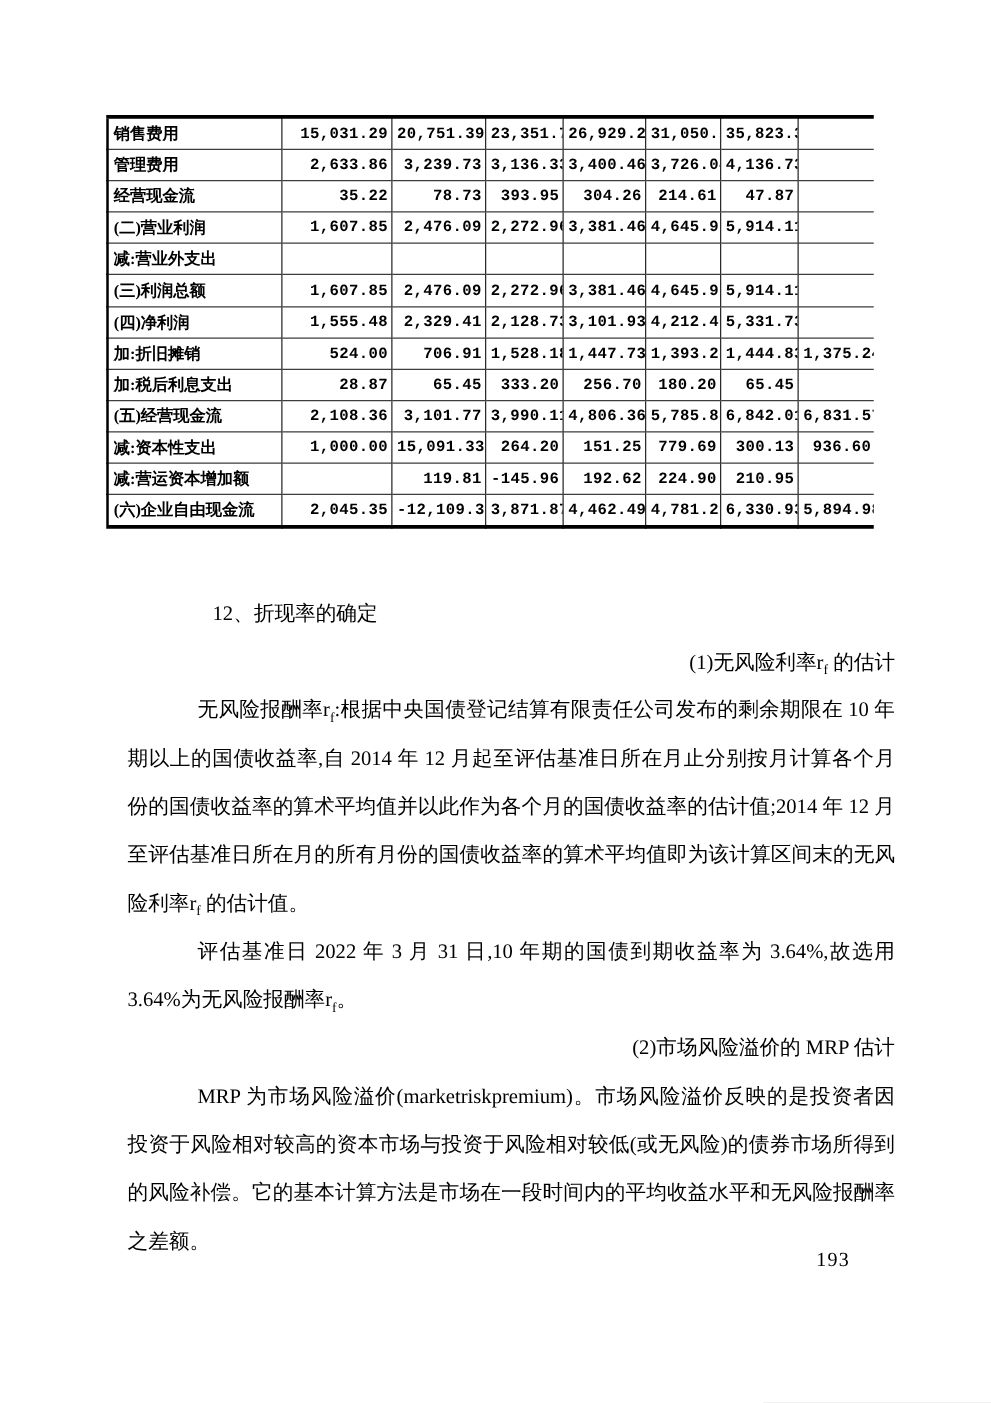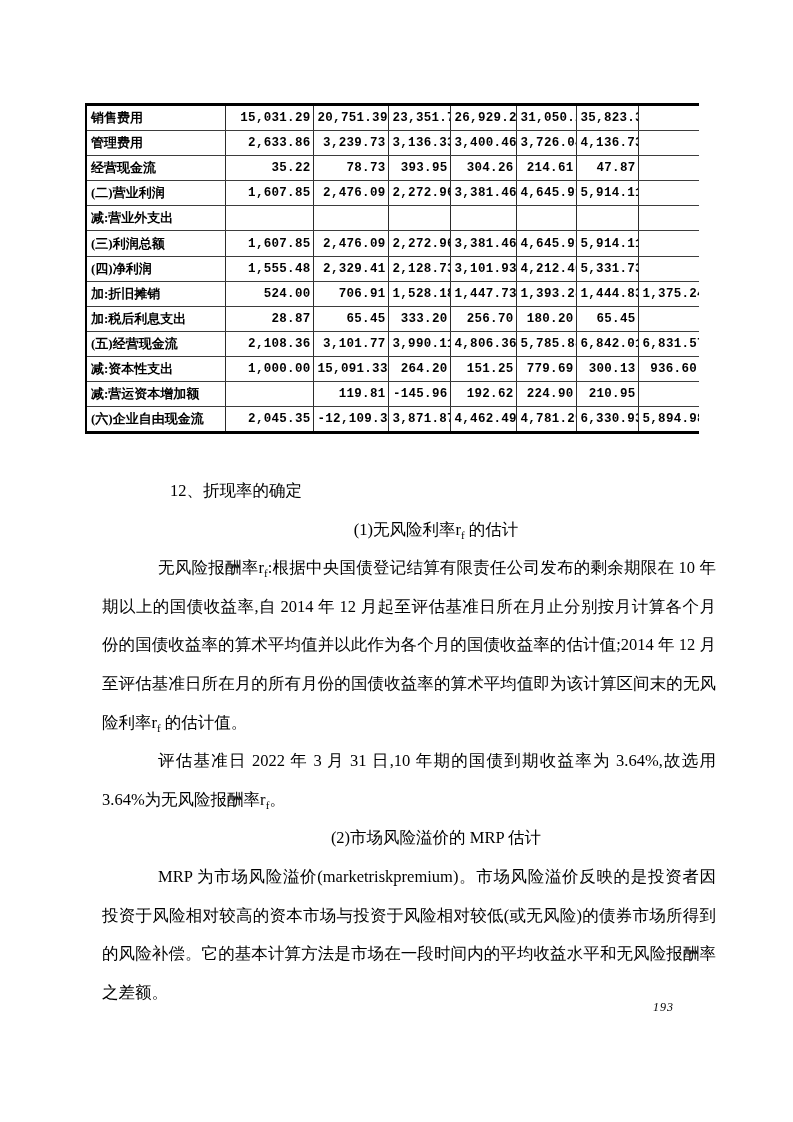--- a/index.html
+++ b/index.html
@@ -5,21 +5,21 @@
   html,body { margin:0; padding:0; background:#e8e8e8; }
   .page {
     position:relative; width:793px; height:1122px; margin:0 auto;
     background:#ffffff; color:#000;
     font-family:"Liberation Serif","DejaVu Serif",serif;
     overflow:hidden;
   }
 
   
   .fin-table {
-    position:absolute; left:85px; top:103px; width:613px;
+    position:absolute; left:85px; top:92px; width:613px;
     border-collapse:collapse; table-layout:fixed;
     border-top:3px solid #000;
     border-bottom:3px solid #000;
     border-left:2px solid #000;
   }
   .fin-table td {
     border-right:1px solid #2b2b2b;
     border-bottom:1px solid #3d3d3d;
     height:24.1px; padding:0 3px 0 4px;
     font-weight:bold; overflow:hidden; white-space:nowrap;
@@ -34,27 +34,27 @@
   }
   .fin-table td.last { border-right:none; }
 
   
   .body-text {
     position:absolute; left:102px; top:472px; width:614px;
     font-size:16.5px; line-height:38.6px; text-align:justify;
   }
   .body-text p { margin:0; padding:0; }
   .h-num  { text-indent:68px; text-align:left; }
-  .h-sub  { text-indent:54px; text-align:center; }
+  .h-sub  { text-indent:54px; text-align:right; }
   .para   { text-indent:56px; }
   .body-text sub { font-size:11px; line-height:0; }
 
   .page-number {
     position:absolute; left:653px; top:1000px;
-    font-size:12px; letter-spacing:1px;font-style:italic;
+    font-size:16px; letter-spacing:1px;
   }
 </style>
 </head>
 <body>
 
 <div class="page">
 
   <table class="fin-table">
     <colgroup>
       <col style="width:139px">

